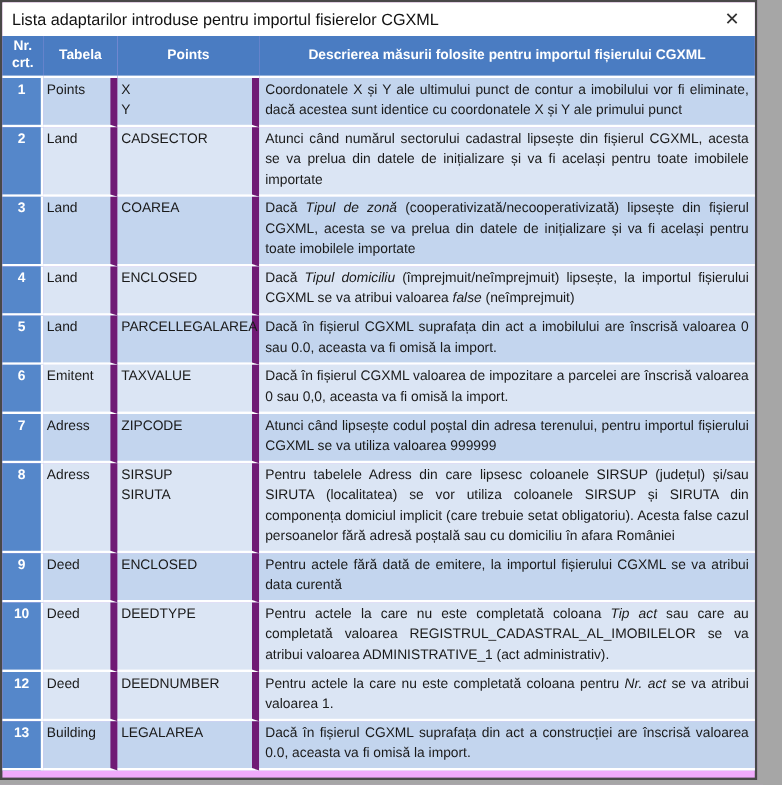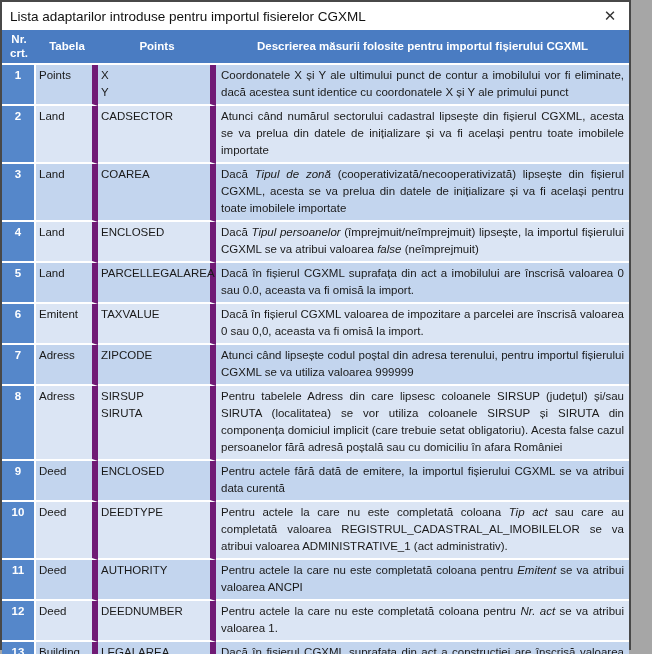--- a/index.html
+++ b/index.html
@@ -82,21 +82,21 @@
           <tr class="band-a">
             <td class="nr">3</td>
             <td class="tab">Land</td>
             <td class="col">COAREA</td>
             <td class="desc"><span>Dacă </span><i>Tipul de zonă</i><span> (cooperativizată/necooperativizată) lipsește din fișierul CGXML, acesta se va prelua din datele de inițializare și va fi același pentru toate imobilele importate</span></td>
           </tr>
           <tr class="band-b">
             <td class="nr">4</td>
             <td class="tab">Land</td>
             <td class="col">ENCLOSED</td>
-            <td class="desc"><span>Dacă </span><i>Tipul persoanelor</i><span> (împrejmuit/neîmprejmuit) lipsește, la importul fișierului CGXML se va atribui valoarea </span><i>false</i><span> (neîmprejmuit)</span></td>
+            <td class="desc"><span>Dacă </span><i>Tipul domiciliu</i><span> (împrejmuit/neîmprejmuit) lipsește, la importul fișierului CGXML se va atribui valoarea </span><i>false</i><span> (neîmprejmuit)</span></td>
           </tr>
           <tr class="band-a">
             <td class="nr">5</td>
             <td class="tab">Land</td>
             <td class="col">PARCELLEGALAREA</td>
             <td class="desc"><span>Dacă în fișierul CGXML suprafața din act a imobilului are înscrisă valoarea 0 sau 0.0, aceasta va fi omisă la import.</span></td>
           </tr>
           <tr class="band-b">
             <td class="nr">6</td>
             <td class="tab">Emitent</td>
@@ -121,26 +121,20 @@
             <td class="tab">Deed</td>
             <td class="col">ENCLOSED</td>
             <td class="desc"><span>Pentru actele fără dată de emitere, la importul fișierului CGXML se va atribui data curentă</span></td>
           </tr>
           <tr class="band-b">
             <td class="nr">10</td>
             <td class="tab">Deed</td>
             <td class="col">DEEDTYPE</td>
             <td class="desc"><span>Pentru actele la care nu este completată coloana </span><i>Tip act</i><span> sau care au completată valoarea REGISTRUL_CADASTRAL_AL_IMOBILELOR se va atribui valoarea ADMINISTRATIVE_1 (act administrativ).</span></td>
           </tr>
-          <tr class="band-a">
-            <td class="nr">11</td>
-            <td class="tab">Deed</td>
-            <td class="col">AUTHORITY</td>
-            <td class="desc"><span>Pentru actele la care nu este completată coloana pentru </span><i>Emitent</i><span> se va atribui valoarea ANCPI</span></td>
-          </tr>
           <tr class="band-b">
             <td class="nr">12</td>
             <td class="tab">Deed</td>
             <td class="col">DEEDNUMBER</td>
             <td class="desc"><span>Pentru actele la care nu este completată coloana pentru </span><i>Nr. act</i><span> se va atribui valoarea 1.</span></td>
           </tr>
           <tr class="band-a">
             <td class="nr">13</td>
             <td class="tab">Building</td>
             <td class="col">LEGALAREA</td>

